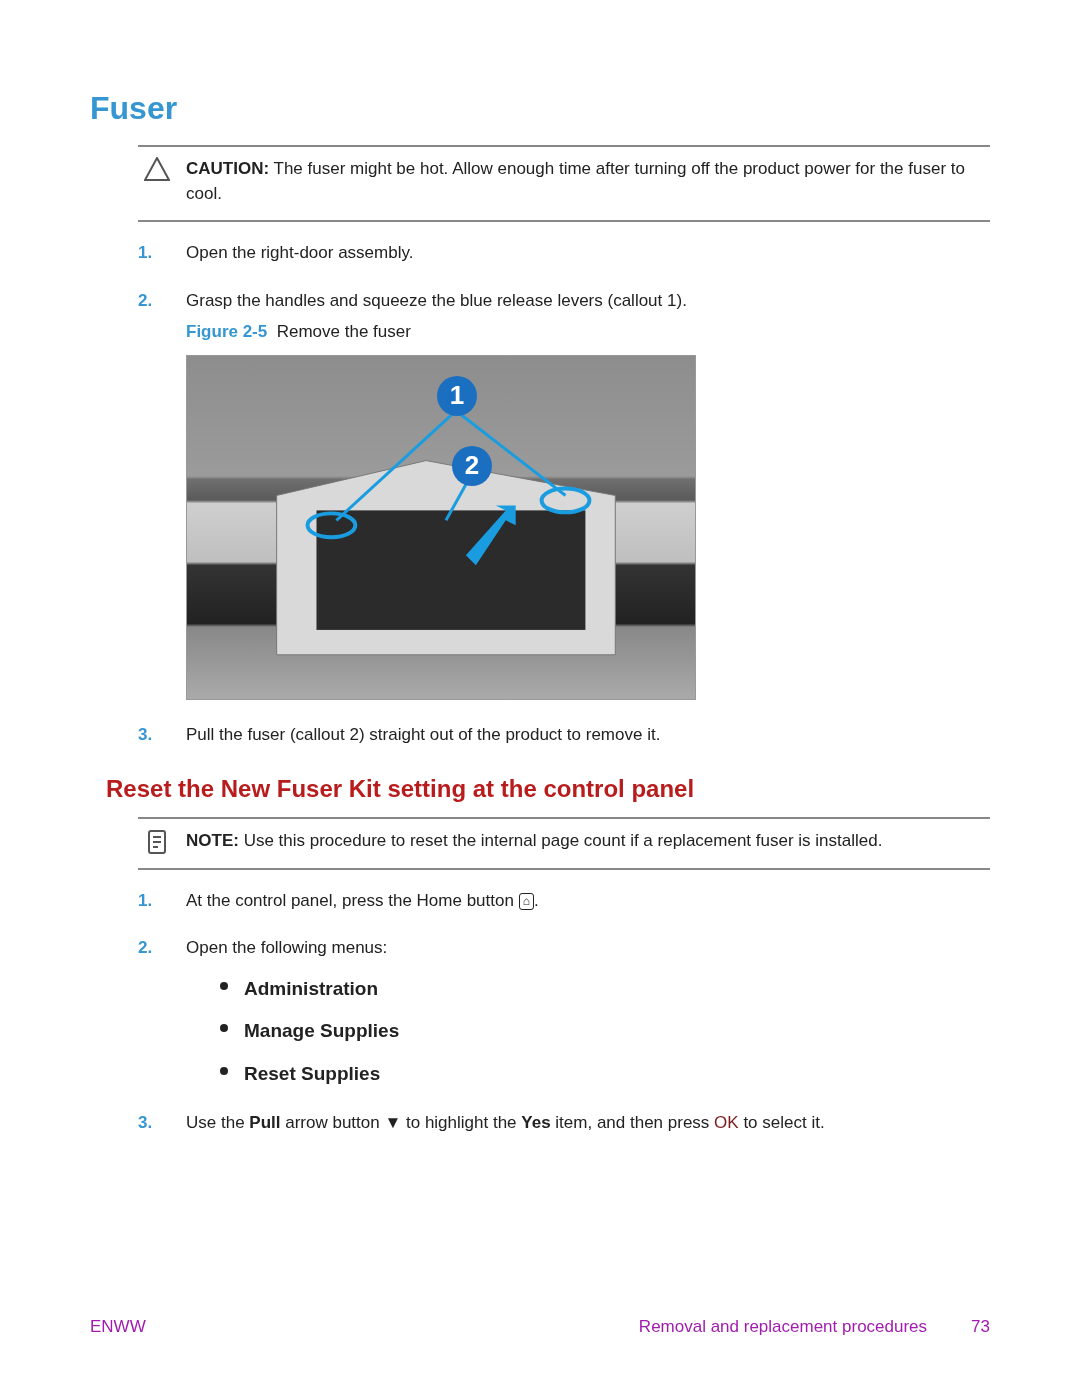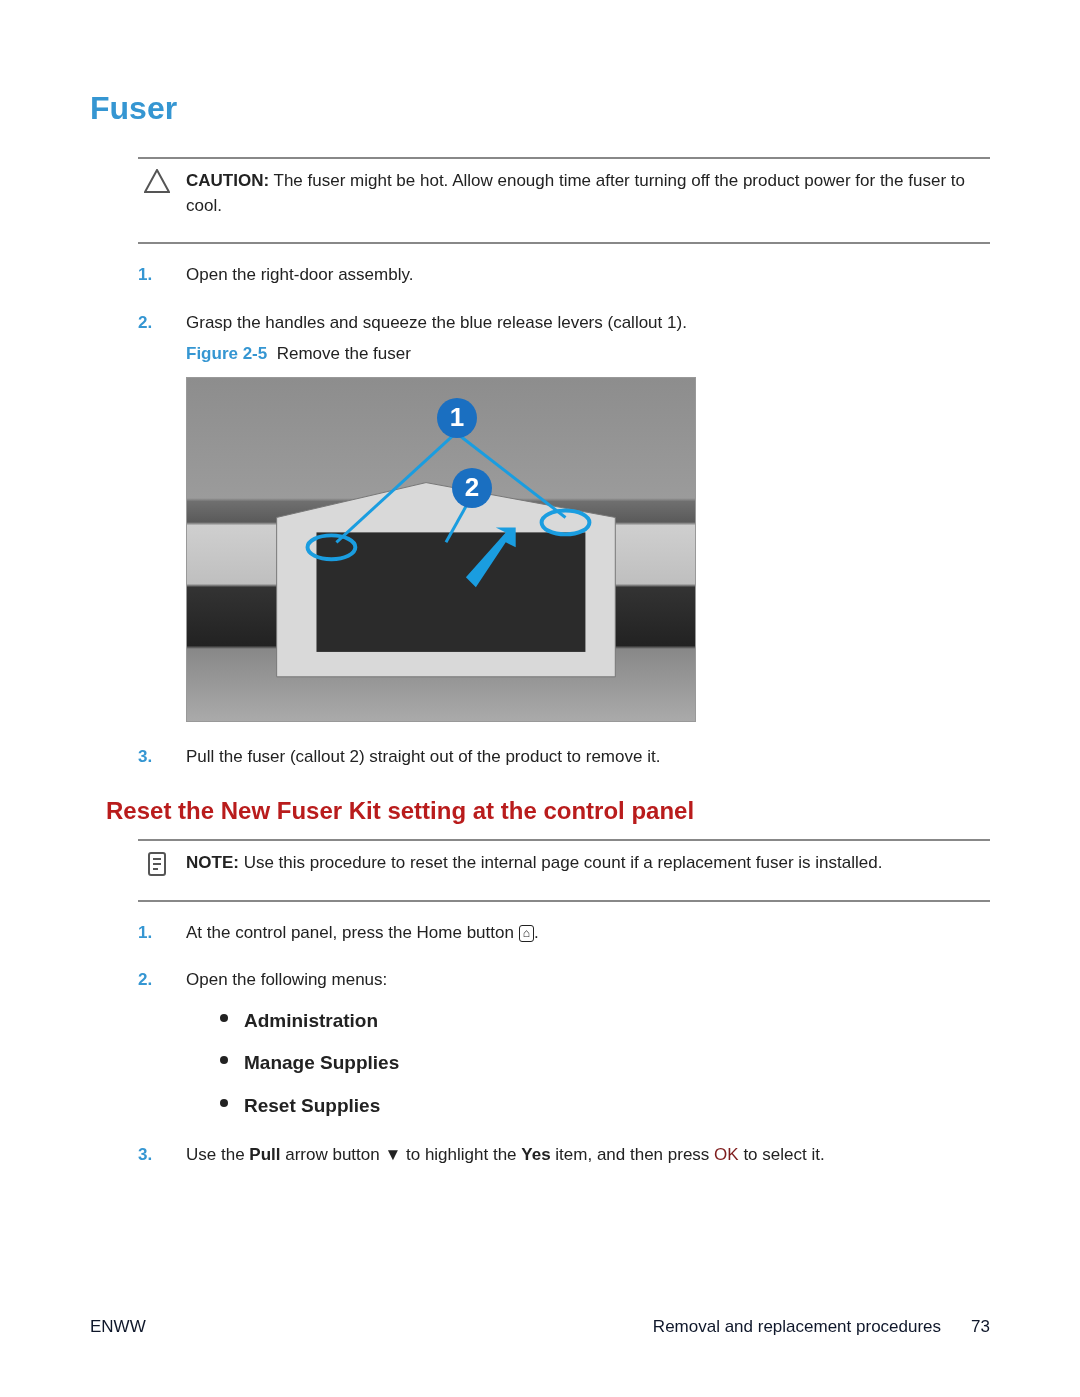--- a/index.html
+++ b/index.html
@@ -13,32 +13,32 @@
   }
   .page {
     padding: 90px 90px 60px 90px;
     position: relative;
     height: 100%;
   }
   .h1 {
     color: #3596d2;
     font-size: 32px;
     font-weight: bold;
-    margin-bottom: 30px;
+    margin-bottom: 18px;
   }
   .h2 {
     color: #b91c1c;
     font-size: 24px;
     font-weight: bold;
     margin: 28px 0 14px 16px;
   }
   .admon {
     border-top: 2px solid #888;
     border-bottom: 2px solid #888;
-    padding: 10px 0 24px 48px;
+    padding: 10px 0 14px 48px;
     margin-left: 48px;
     position: relative;
     font-size: 17px;
     line-height: 1.45;
   }
   .admon .icon {
     position: absolute;
     left: 4px;
     top: 10px;
     width: 30px;
@@ -122,23 +122,23 @@
     line-height: 1.2;
   }
   .ok { color: #7f1d1d; }
   .footer {
     position: absolute;
     bottom: 60px;
     left: 90px; right: 90px;
     display: flex;
     justify-content: space-between;
     font-size: 17px;
-    color: #0f172a;
-  }
-  .footer .right { display: flex; gap: 30px; }
+    color: #a21caf;
+  }
+  .footer .right { display: flex; gap: 44px; }
 </style>
 </head>
 <body>
 
 <div class="page">
 
   <div class="h1">Fuser</div>
 
   <div class="admon">
     <span class="icon">

